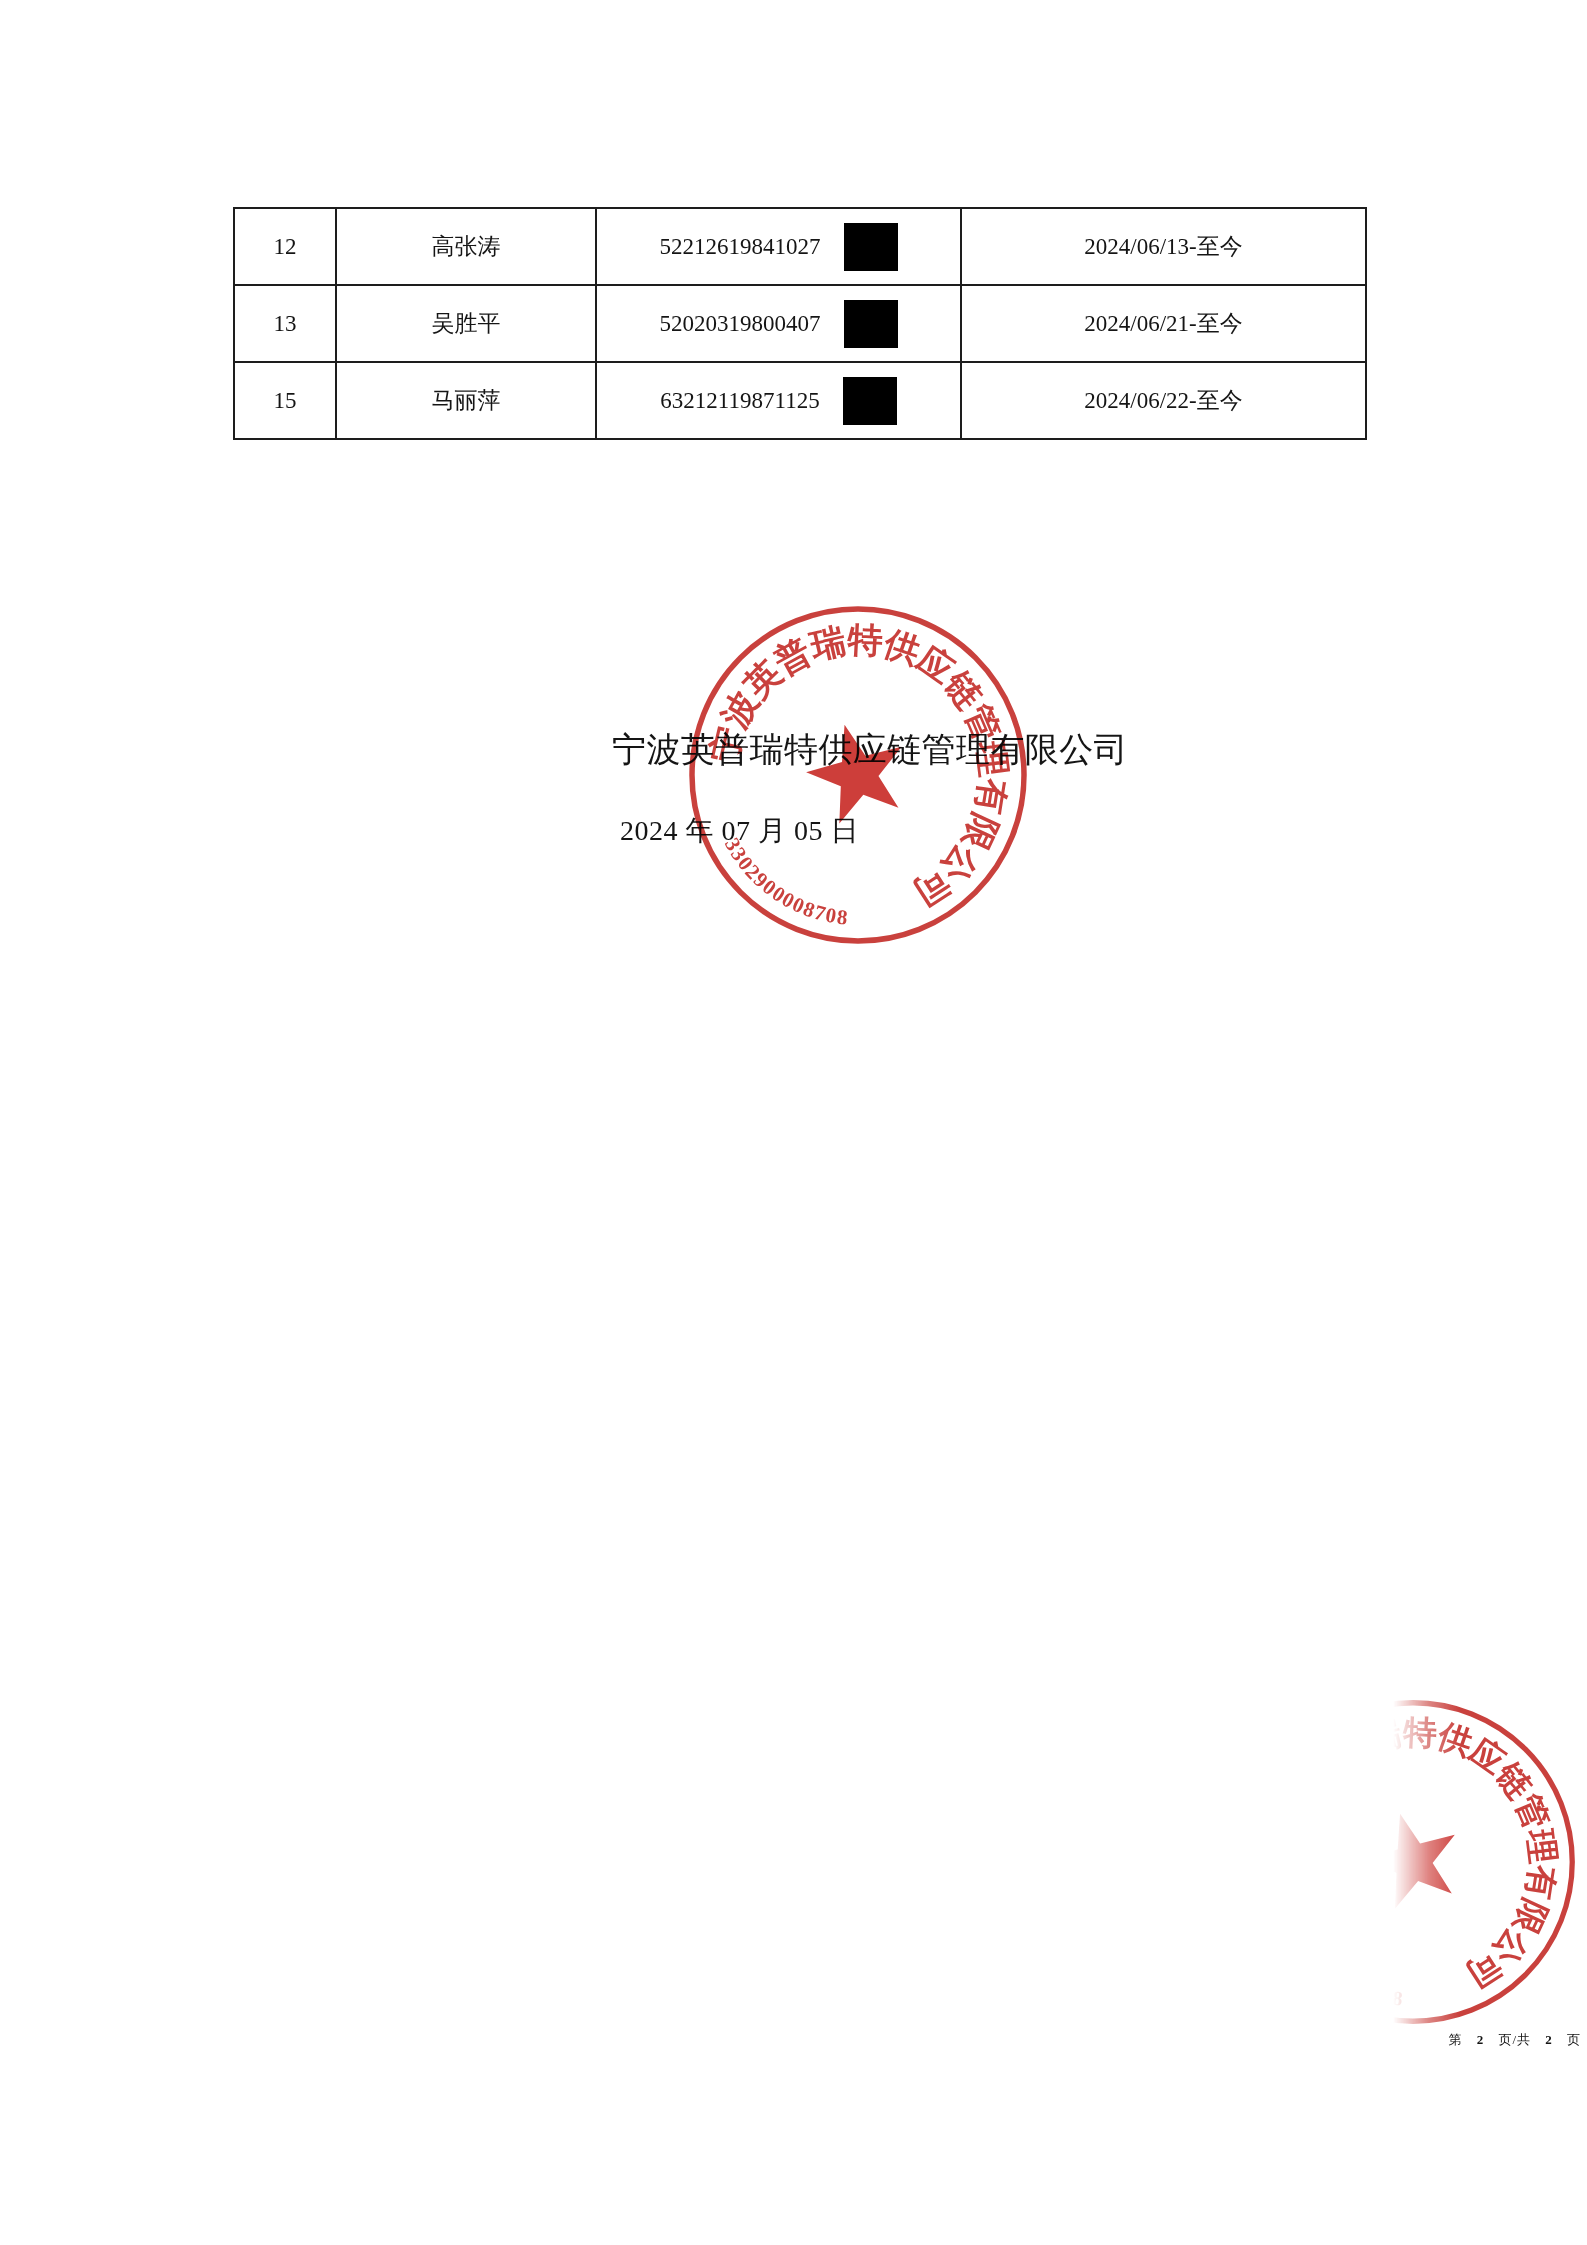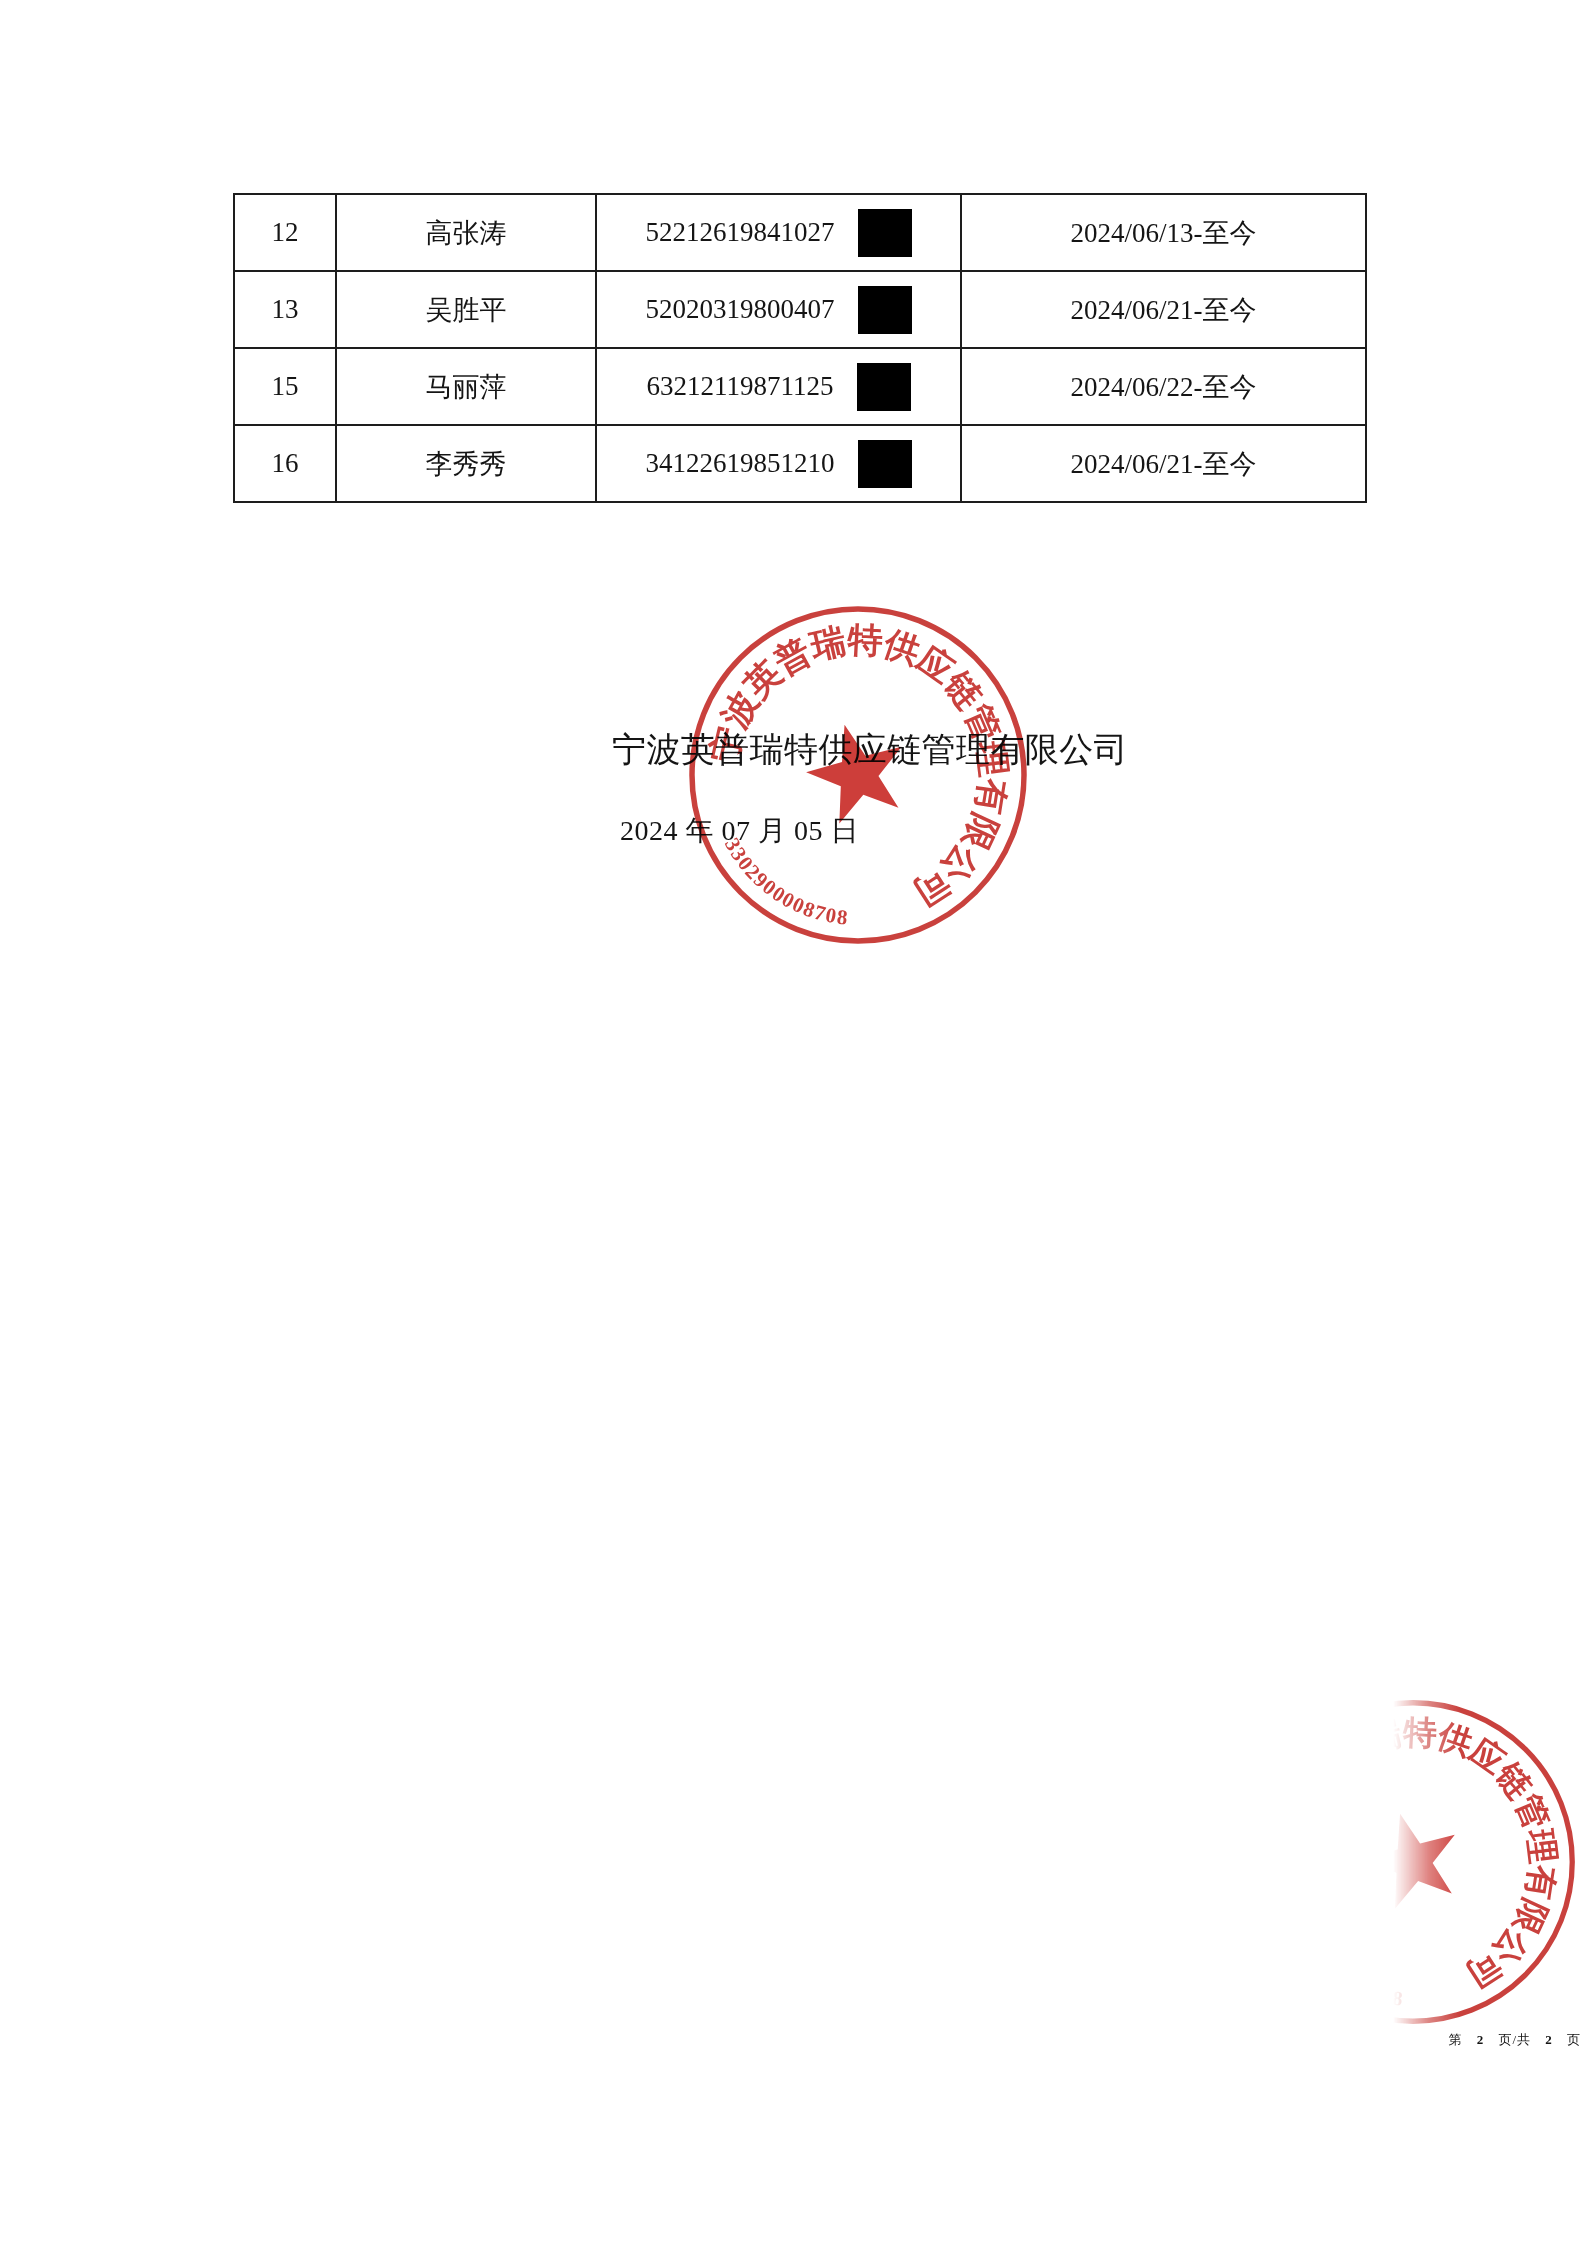--- a/index.html
+++ b/index.html
@@ -6,25 +6,25 @@
   #page{
     position:relative;
     width:1587px;height:2245px;
     background:#ffffff;
     overflow:hidden;
     font-family:"Liberation Serif","DejaVu Serif",serif;
     color:#151515;
   }
   
   #roster-table{
-    position:absolute;left:233px;top:193px;
+    position:absolute;left:233px;top:207px;
     width:1132px;
     border-collapse:collapse;
     table-layout:fixed;
-    font-size:27px;
+    font-size:23px;
   }
   #roster-table td{
     border:2px solid #1d1d1d;
     height:75px;
     padding:0;
     text-align:center;
     vertical-align:middle;
     overflow:hidden;
   }
   #roster-table col.c1{width:102px;}
@@ -120,31 +120,20 @@
           <td>15</td>
           <td>马丽萍</td>
           <td>
             <div class="id-cell-inner">
               <span class="id-text">63212119871125</span>
               <span class="redact-box"></span>
             </div>
           </td>
           <td>2024/06/22-至今</td>
         </tr>
-        <tr>
-          <td>16</td>
-          <td>李秀秀</td>
-          <td>
-            <div class="id-cell-inner">
-              <span class="id-text">34122619851210</span>
-              <span class="redact-box"></span>
-            </div>
-          </td>
-          <td>2024/06/21-至今</td>
-        </tr>
       </tbody>
   </table>
 
   <div id="company-line">宁波英普瑞特供应链管理有限公司</div>
   <div id="date-line">2024 年 07 月 05 日</div>
 
   <svg id="stamp-main" class="stamp" viewBox="0 0 344 344" xmlns="http://www.w3.org/2000/svg">
     <defs>
       <path id="arcPath1" d="M 49.5 161.3 A 123 123 0 1 1 224.0 283.5" fill="none"></path>
       <path id="serialPath1" d="M 38.3 240.1 A 150 150 0 0 0 161.5 321.6" fill="none"></path>

